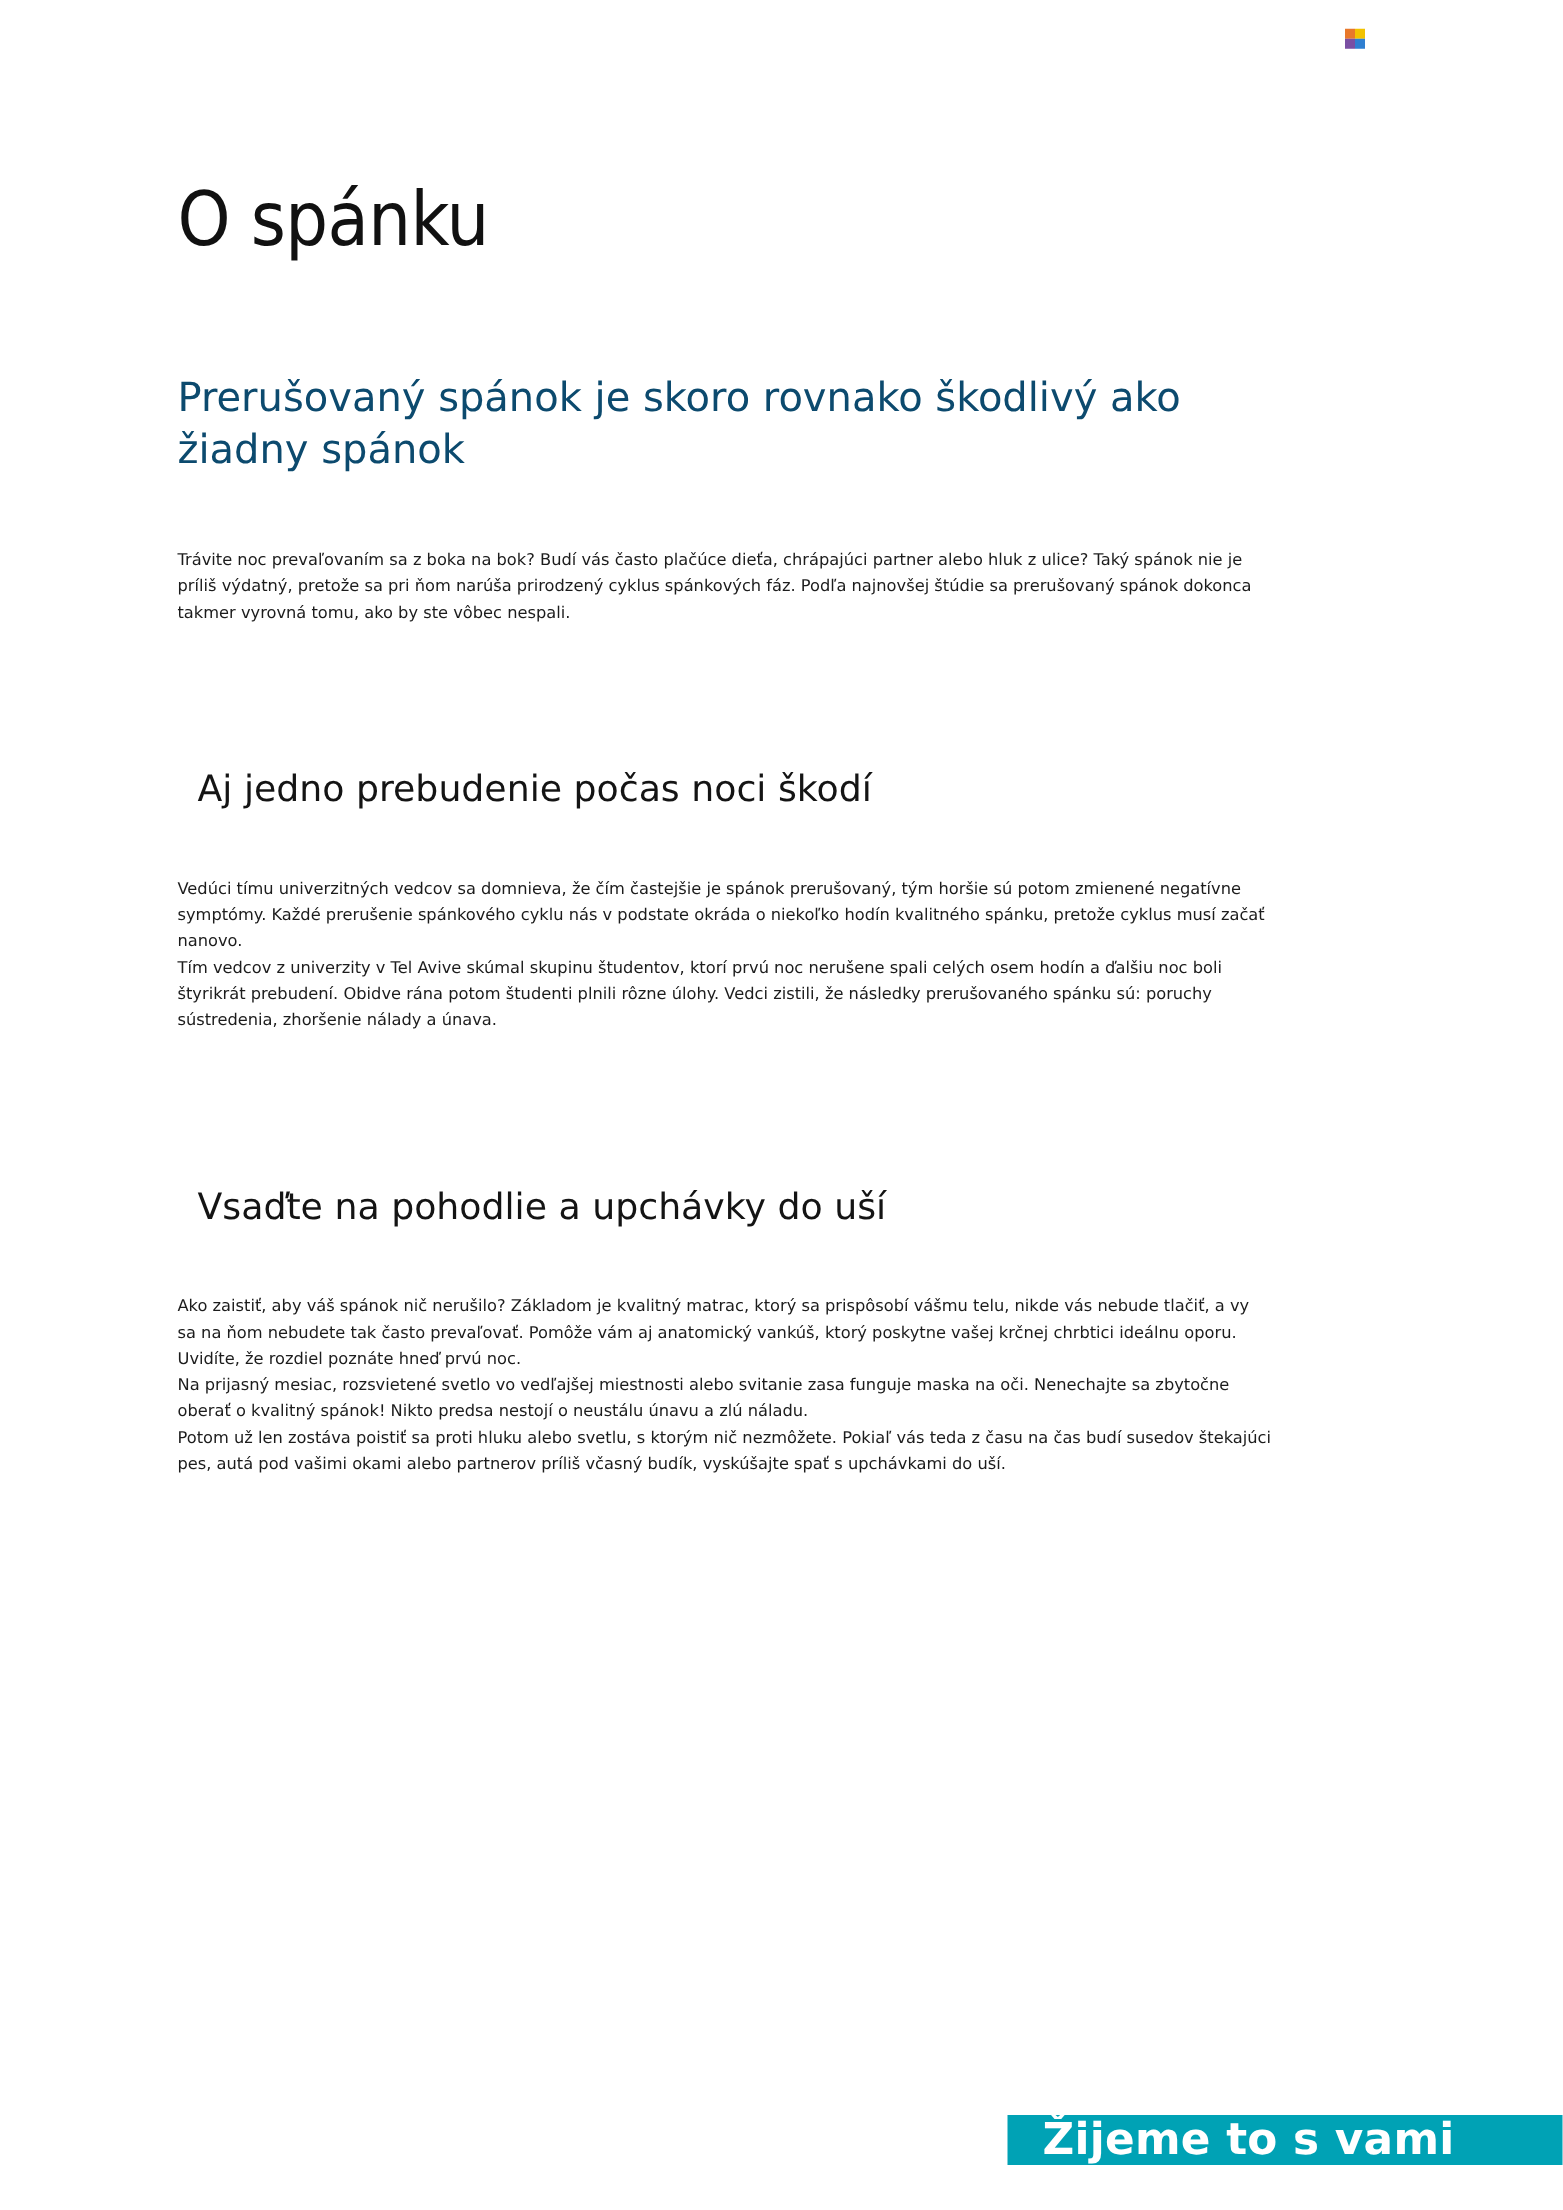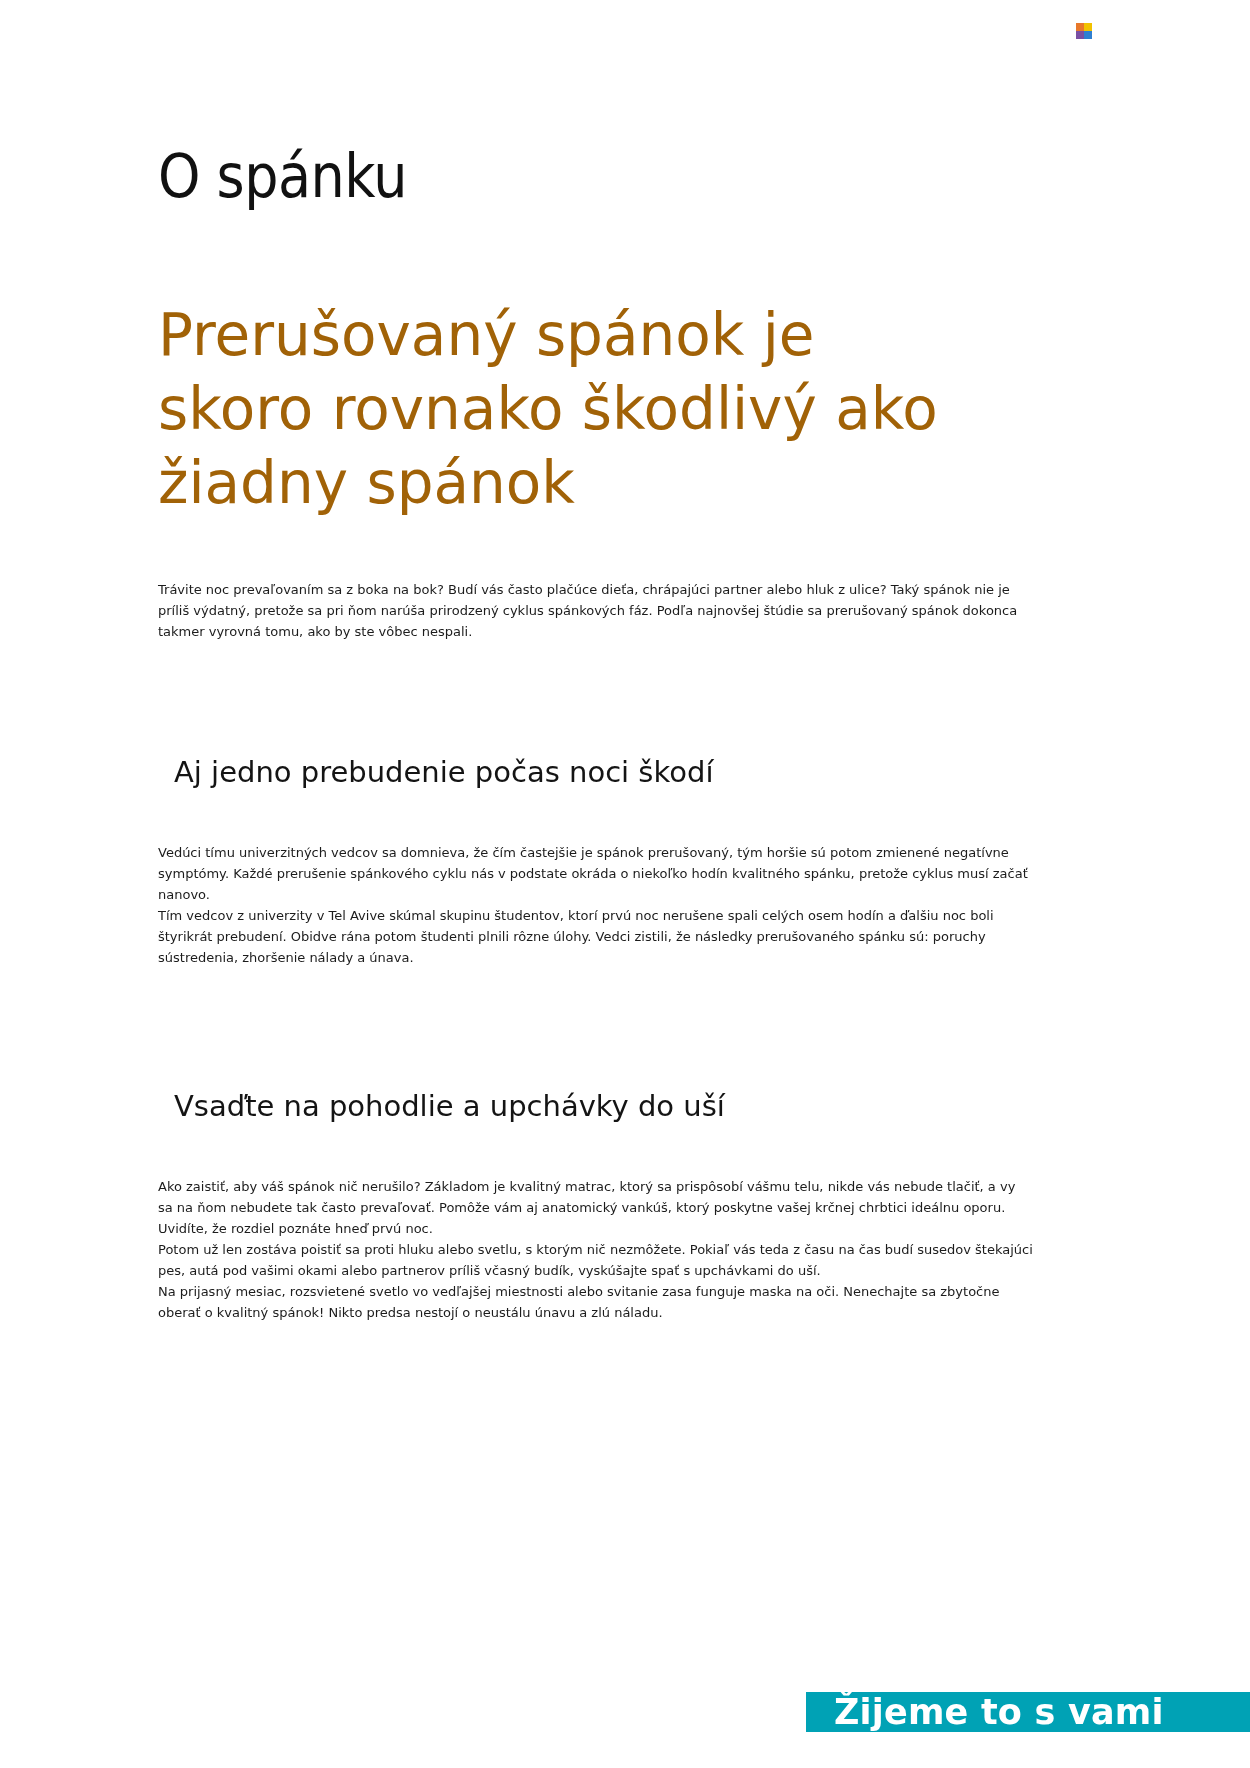--- a/index.html
+++ b/index.html
@@ -34,42 +34,42 @@
     display: grid;
     grid-template-columns: 1fr 1fr;
     grid-template-rows: 1fr 1fr;
     transform: rotate(0deg);
   }
   .logo-mark span { display: block; }
 
   
   .content {
     position: absolute;
-    left: 158px;
+    left: 142px;
     top: 0;
     width: 880px;
   }
 
   .doc-title {
     font-size: 60px;
     line-height: 1.0;
     font-weight: 400;
     letter-spacing: -0.5px;
     color: #111111;
     margin: 0;
     padding-top: 146px;
     font-family: "DejaVu Sans", sans-serif;
     font-stretch: semi-condensed;
   }
 
   .lead-heading {
-    font-size: 58px;
+    font-size: 32px;
     line-height: 1.28;
     font-weight: 400;
-    color: #a16207;
+    color: #0c4a6e;
     margin: 0;
     padding-top: 92px;
     max-width: 820px;
     font-family: "DejaVu Sans", sans-serif;
   }
 
   .section {
     margin: 0;
   }
 
@@ -158,22 +158,22 @@
       <p class="body-text">Vedúci tímu univerzitných vedcov sa domnieva, že čím častejšie je spánok prerušovaný, tým horšie sú potom zmienené negatívne symptómy. Každé prerušenie spánkového cyklu nás v podstate okráda o niekoľko hodín kvalitného spánku, pretože cyklus musí začať nanovo.</p>
       <p class="body-text">Tím vedcov z univerzity v Tel Avive skúmal skupinu študentov, ktorí prvú noc nerušene spali celých osem hodín a ďalšiu noc boli štyrikrát prebudení. Obidve rána potom študenti plnili rôzne úlohy. Vedci zistili, že následky prerušovaného spánku sú: poruchy sústredenia, zhoršenie nálady a únava.</p>
     </div>
 
     <div class="gap-block"></div>
 
     <div class="section">
       <h3 class="section-heading">Vsaďte na pohodlie a upchávky do uší</h3>
       <div class="gap-h2-body"></div>
       <p class="body-text">Ako zaistiť, aby váš spánok nič nerušilo? Základom je kvalitný matrac, ktorý sa prispôsobí vášmu telu, nikde vás nebude tlačiť, a vy sa na ňom nebudete tak často prevaľovať. Pomôže vám aj anatomický vankúš, ktorý poskytne vašej krčnej chrbtici ideálnu oporu. Uvidíte, že rozdiel poznáte hneď prvú noc.</p>
+      <p class="body-text">Na prijasný mesiac, rozsvietené svetlo vo vedľajšej miestnosti alebo svitanie zasa funguje maska na oči. Nenechajte sa zbytočne oberať o kvalitný spánok! Nikto predsa nestojí o neustálu únavu a zlú náladu.</p>
       <p class="body-text">Potom už len zostáva poistiť sa proti hluku alebo svetlu, s ktorým nič nezmôžete. Pokiaľ vás teda z času na čas budí susedov štekajúci pes, autá pod vašimi okami alebo partnerov príliš včasný budík, vyskúšajte spať s upchávkami do uší.</p>
-      <p class="body-text">Na prijasný mesiac, rozsvietené svetlo vo vedľajšej miestnosti alebo svitanie zasa funguje maska na oči. Nenechajte sa zbytočne oberať o kvalitný spánok! Nikto predsa nestojí o neustálu únavu a zlú náladu.</p>
     </div>
 
   </div>
 
   <div class="footer">
     <div class="footer-left"></div>
     <div class="footer-right">
       <span class="footer-slogan">Žijeme to s vami</span>
     </div>
   </div>

